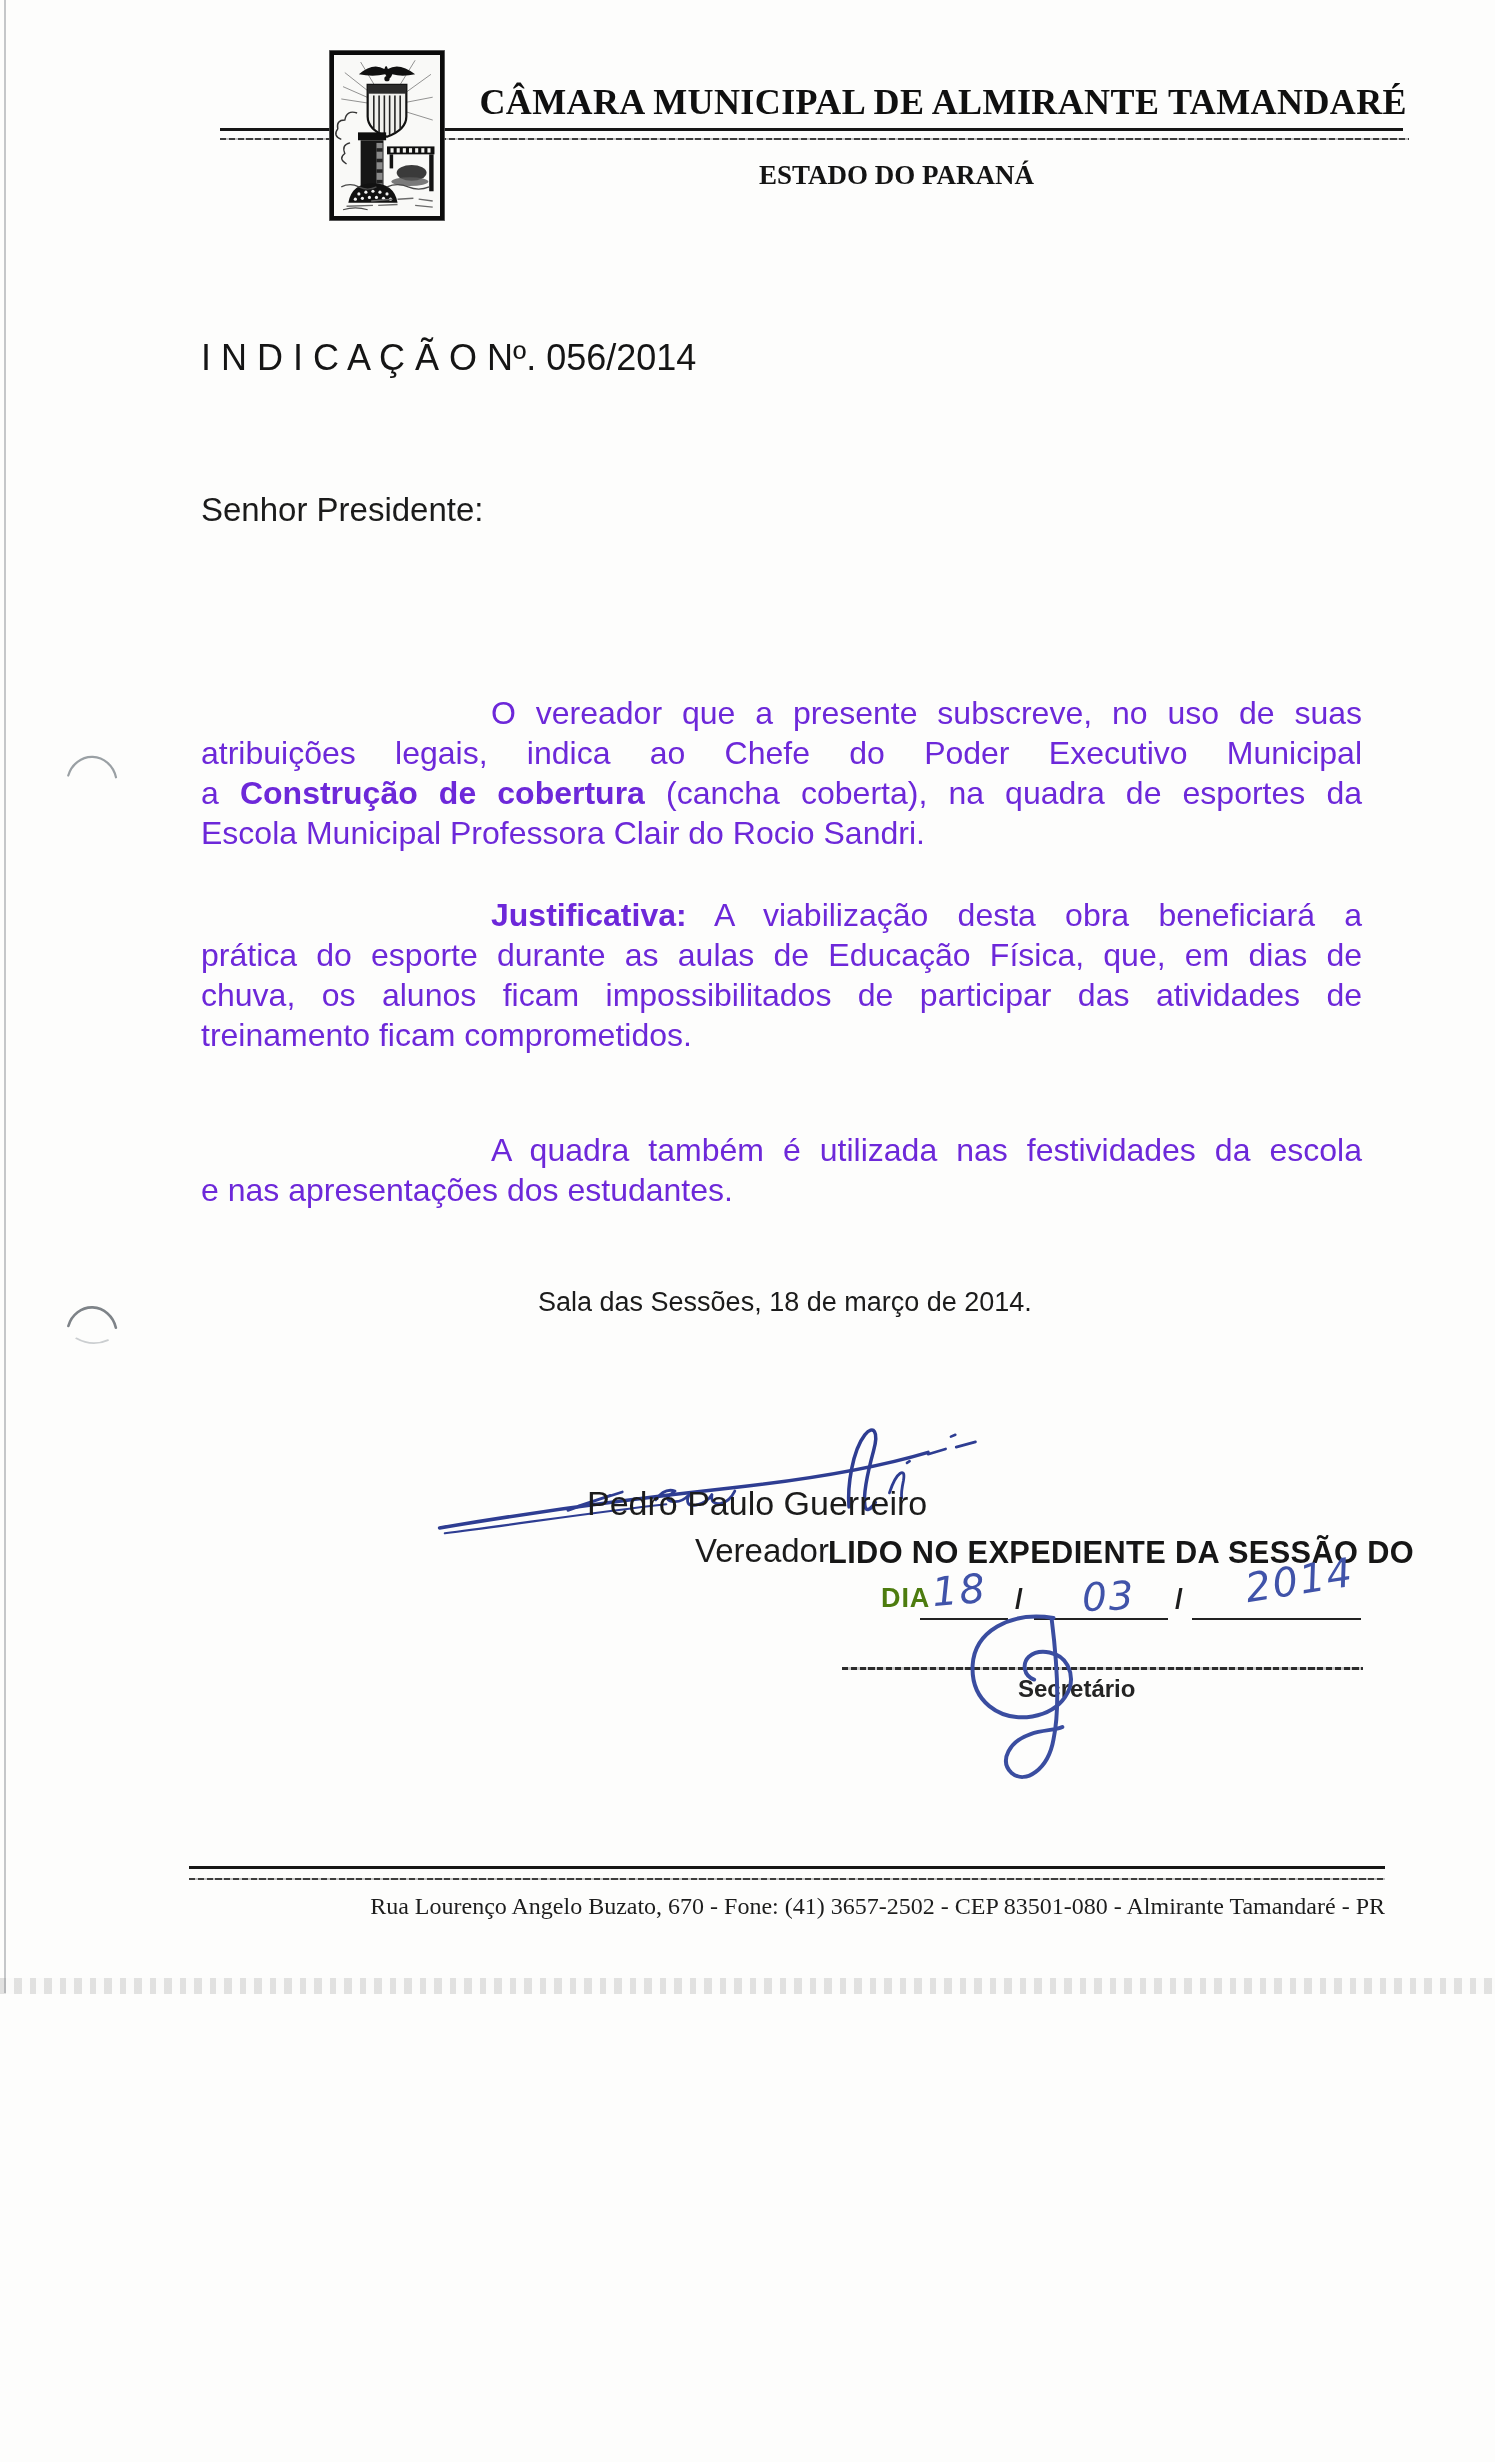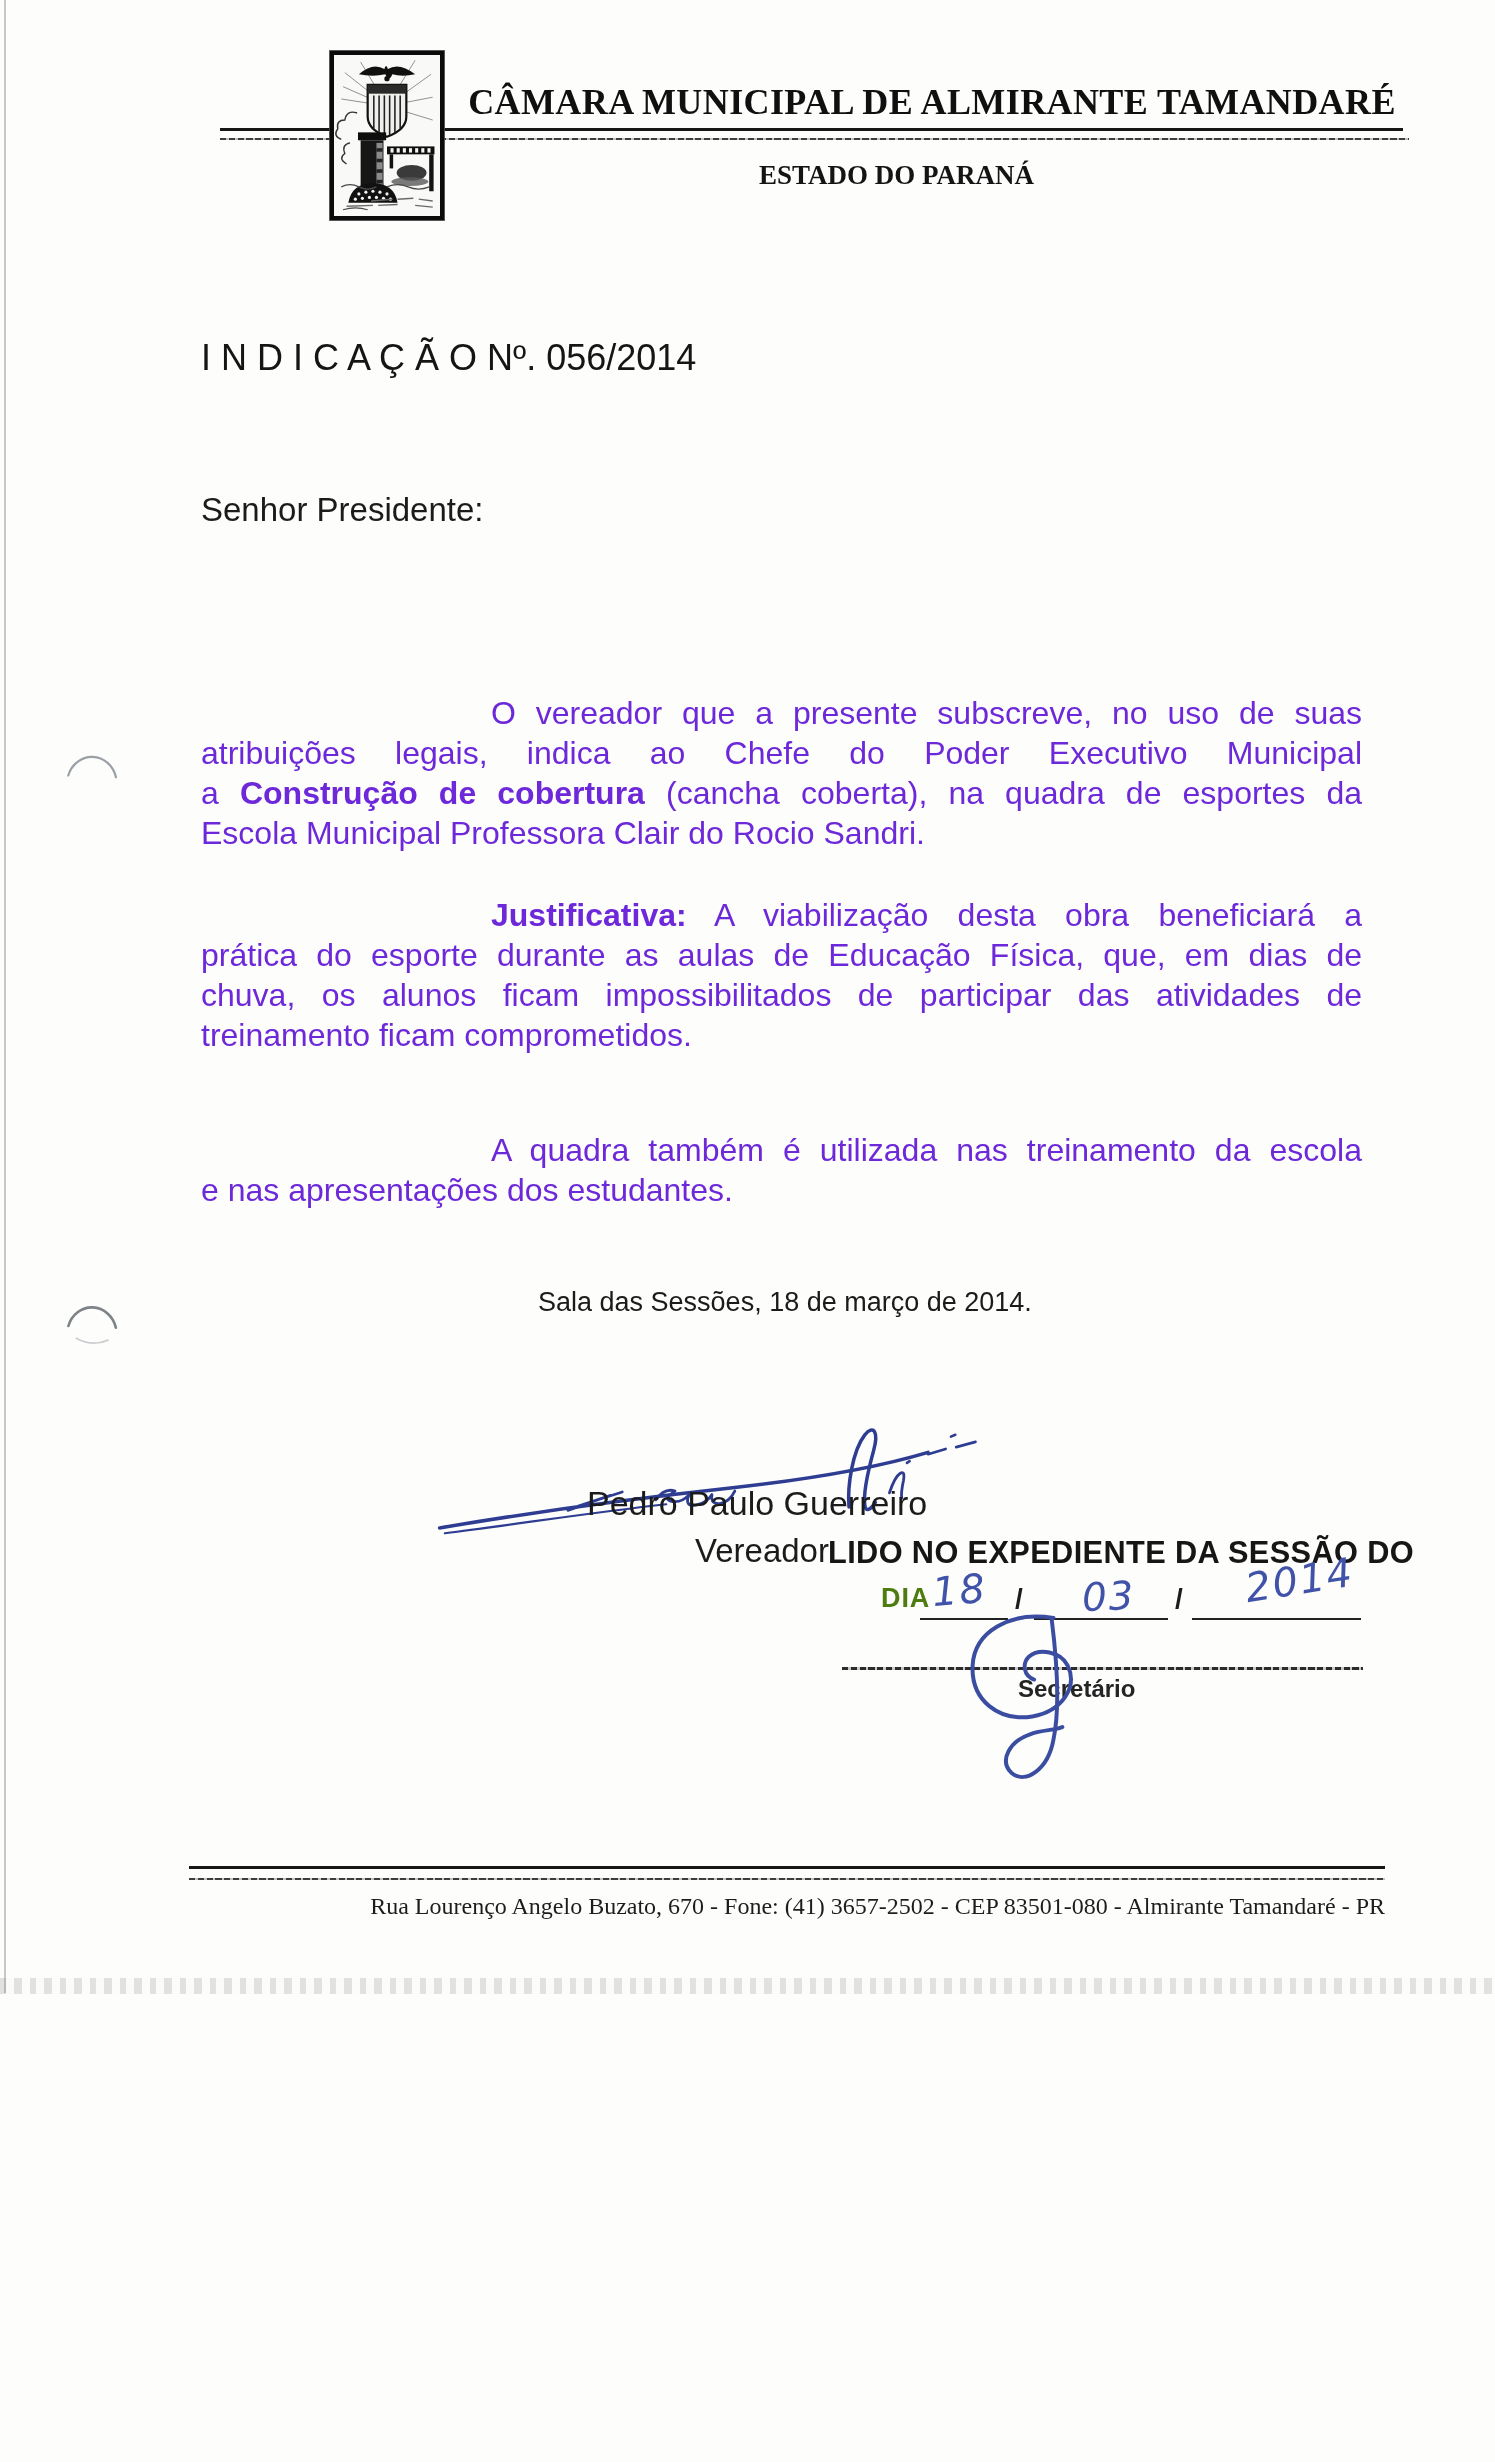--- a/index.html
+++ b/index.html
@@ -8,21 +8,21 @@
   
   .edge-left{position:absolute;left:4.4px;top:0;width:1.8px;height:1993px;background:#c5c7c9;}
   .edge-bottom{position:absolute;left:0;top:1978px;width:1495px;height:16px;opacity:.55;filter:blur(0.5px);
     background:repeating-linear-gradient(90deg,rgba(140,140,140,.45) 0 6.2px,rgba(235,235,235,.15) 6.2px 14px,rgba(110,110,110,.35) 14px 22px,rgba(240,240,240,.1) 22px 30px);}
   .punch{position:absolute;}
   
   .rule{position:absolute;background:#161616;}
   .rule-dashed{position:absolute;background:repeating-linear-gradient(90deg,#3d3d3d 0 6.2px,rgba(61,61,61,.3) 6.2px 8.8px);}
   .emblem{position:absolute;left:330px;top:51px;width:114px;height:169px;background:#f9f9f7;
           border:4.4px solid #0b0b0b;box-sizing:border-box;z-index:3;box-shadow:0 0 0 0.9px #444;}
-  .org-name{position:absolute;left:457px;top:81px;width:950px;text-align:center;z-index:2;
+  .org-name{position:absolute;left:457px;top:81px;width:950px;text-align:right;z-index:2;
             font-family:"Liberation Serif",serif;font-weight:bold;font-size:36px;letter-spacing:0.4px;color:#101010;}
   .org-state{position:absolute;left:457px;top:160px;width:879px;text-align:center;
              font-family:"Liberation Serif",serif;font-weight:bold;font-size:27px;color:#141414;}
   
   .doc-title{position:absolute;left:201px;top:337px;font-size:36px;color:#151515;}
   .salutation{position:absolute;left:201px;top:491px;font-size:33px;}
   .body-block{position:absolute;left:201px;width:1161px;font-size:32px;line-height:40px;color:#6d28d9;}
   .jline{text-align:justify;text-align-last:justify;white-space:normal;}
   .lline{text-align:left;}
   .ind{padding-left:290px;box-sizing:border-box;}
@@ -170,21 +170,21 @@
   </div>
 
   <div class="body-block" style="top:895px;">
     <div class="jline ind"><span class="b">Justificativa:</span><span> A viabilização desta obra beneficiará a</span></div>
     <div class="jline">prática do esporte durante as aulas de Educação Física, que, em dias de</div>
     <div class="jline">chuva, os alunos ficam impossibilitados de participar das atividades de</div>
     <div class="lline">treinamento ficam comprometidos.</div>
   </div>
 
   <div class="body-block" style="top:1130px;">
-    <div class="jline ind">A quadra também é utilizada nas treinamento da escola</div>
+    <div class="jline ind">A quadra também é utilizada nas festividades da escola</div>
     <div class="lline">e nas apresentações dos estudantes.</div>
   </div>
 
   <div class="dateline">Sala das Sessões, 18 de março de 2014.</div>
 
   <svg class="svg-abs" style="left:436px;top:1412px;" width="580" height="123" viewBox="0 0 660 140">
     <g fill="none" stroke="#2e3d92" stroke-linecap="round" stroke-linejoin="round">
       <path d="M4,132 C110,114 230,98 340,86 C430,76 500,64 560,46" stroke-width="4"></path>
       <path d="M10,138 C90,128 180,114 262,105" stroke-width="2.5"></path>
       <path d="M150,112 L198,95 L162,107 L212,91" stroke-width="3"></path>

